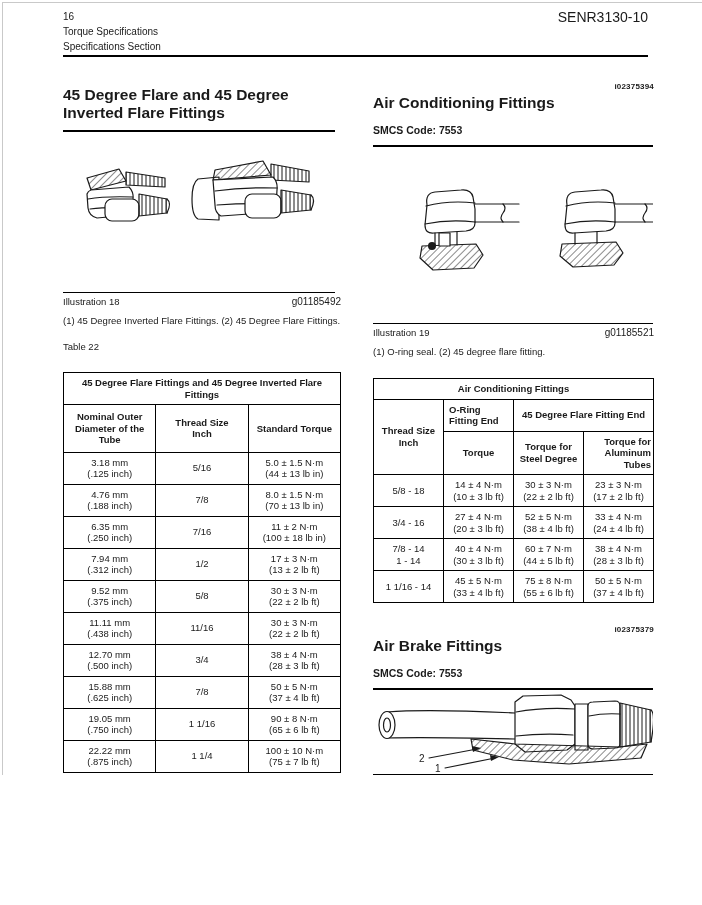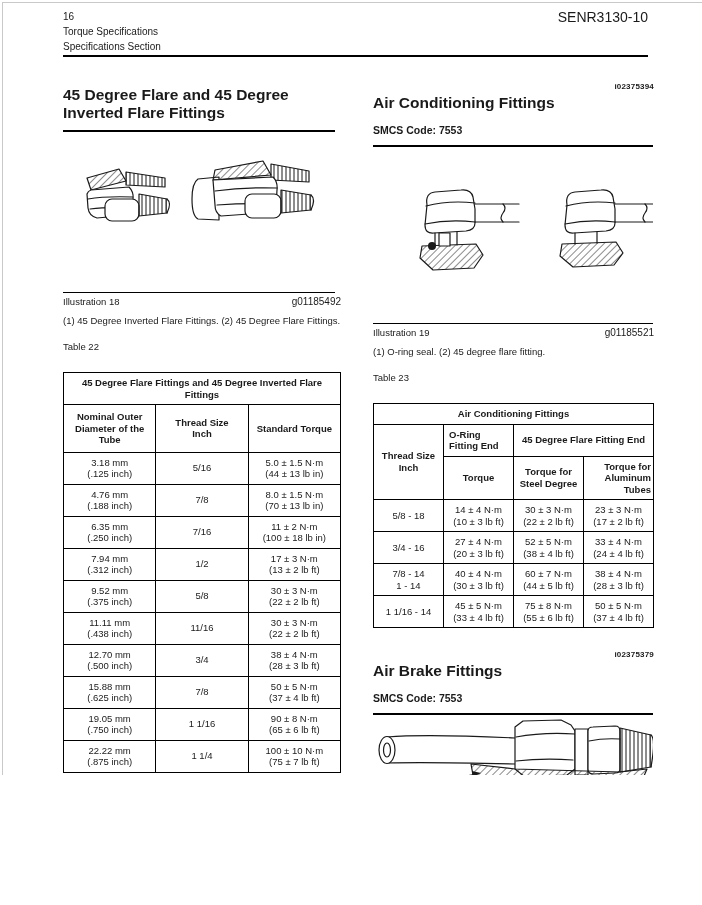--- a/index.html
+++ b/index.html
@@ -236,21 +236,20 @@
         </g>
       </svg>
       <div class="fig-rule"></div>
       <div class="fig-meta">
         <span>Illustration 19</span>
         <span class="fig-code">g01185521</span>
       </div>
       <div class="fig-caption">(1) O-ring seal. (2) 45 degree flare fitting.</div>
     </figure>
 
-    <div class="table-label">Table 23</div>
     <table class="spec-table t23">
       <thead>
         <tr>
           <th colspan="4" class="tbl-title">Air Conditioning Fittings</th>
         </tr>
         <tr>
           <th rowspan="2" class="c1">Thread Size Inch</th>
           <th class="c2 al">O-Ring Fitting End</th>
           <th colspan="2">45 Degree Flare Fitting End</th>
         </tr>

